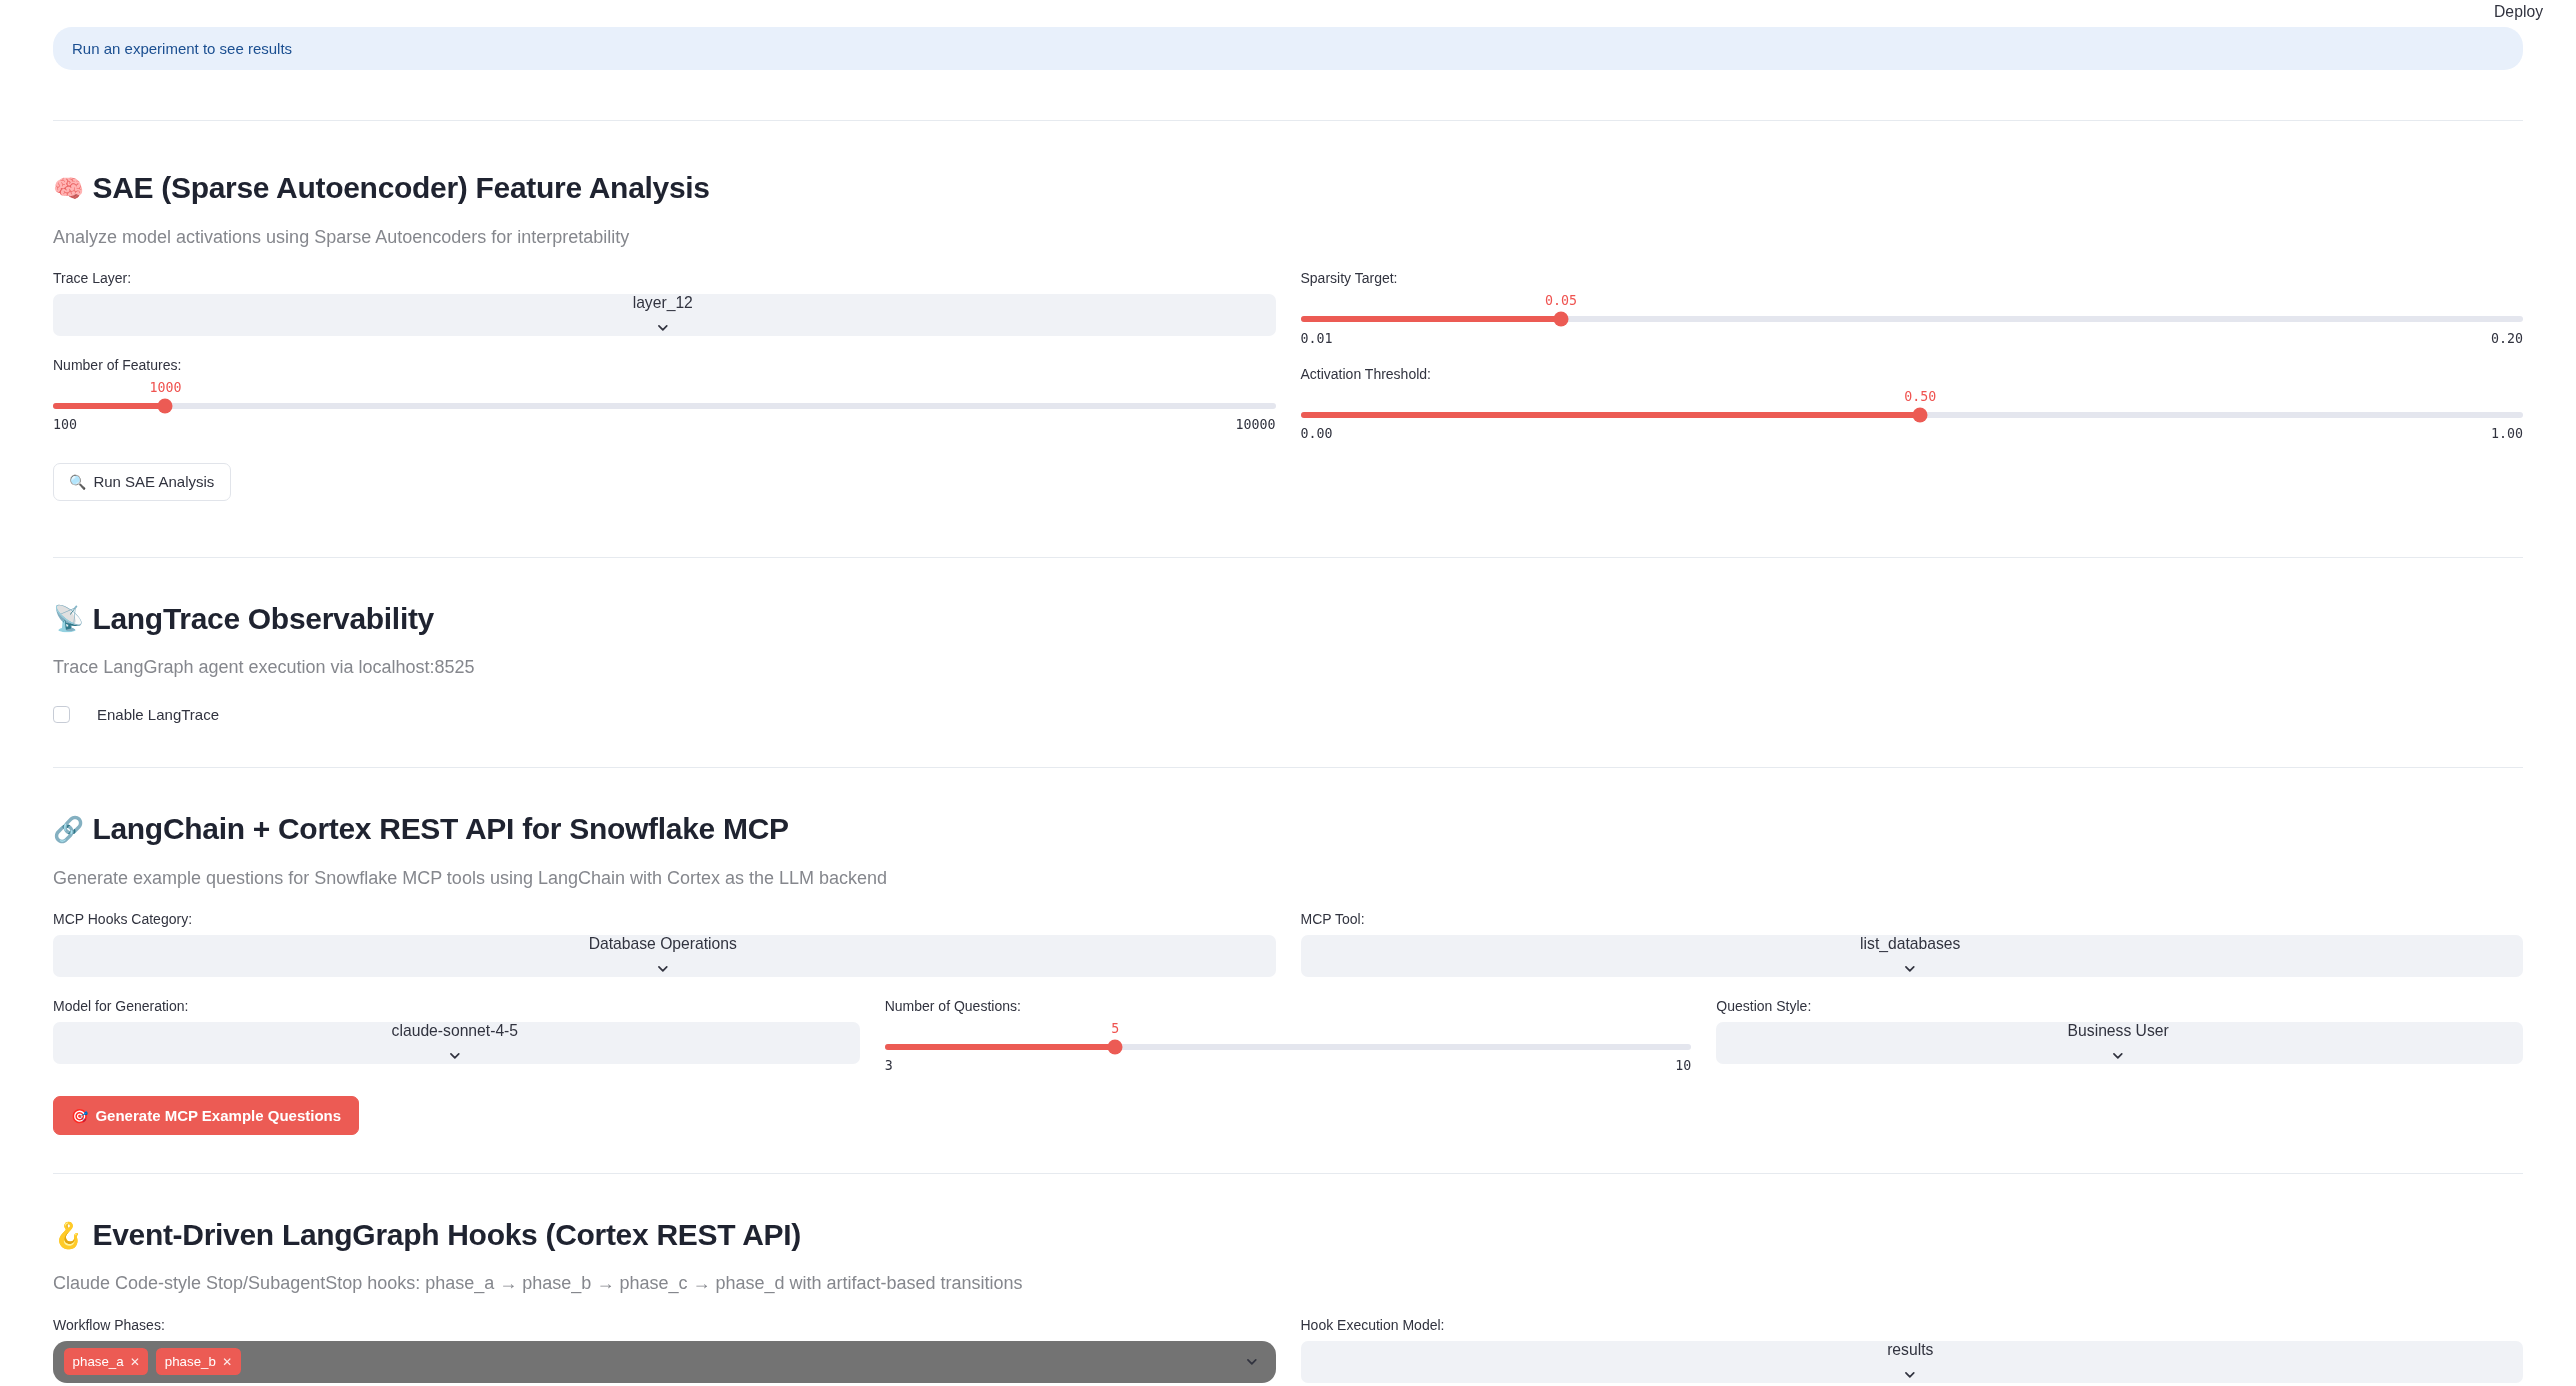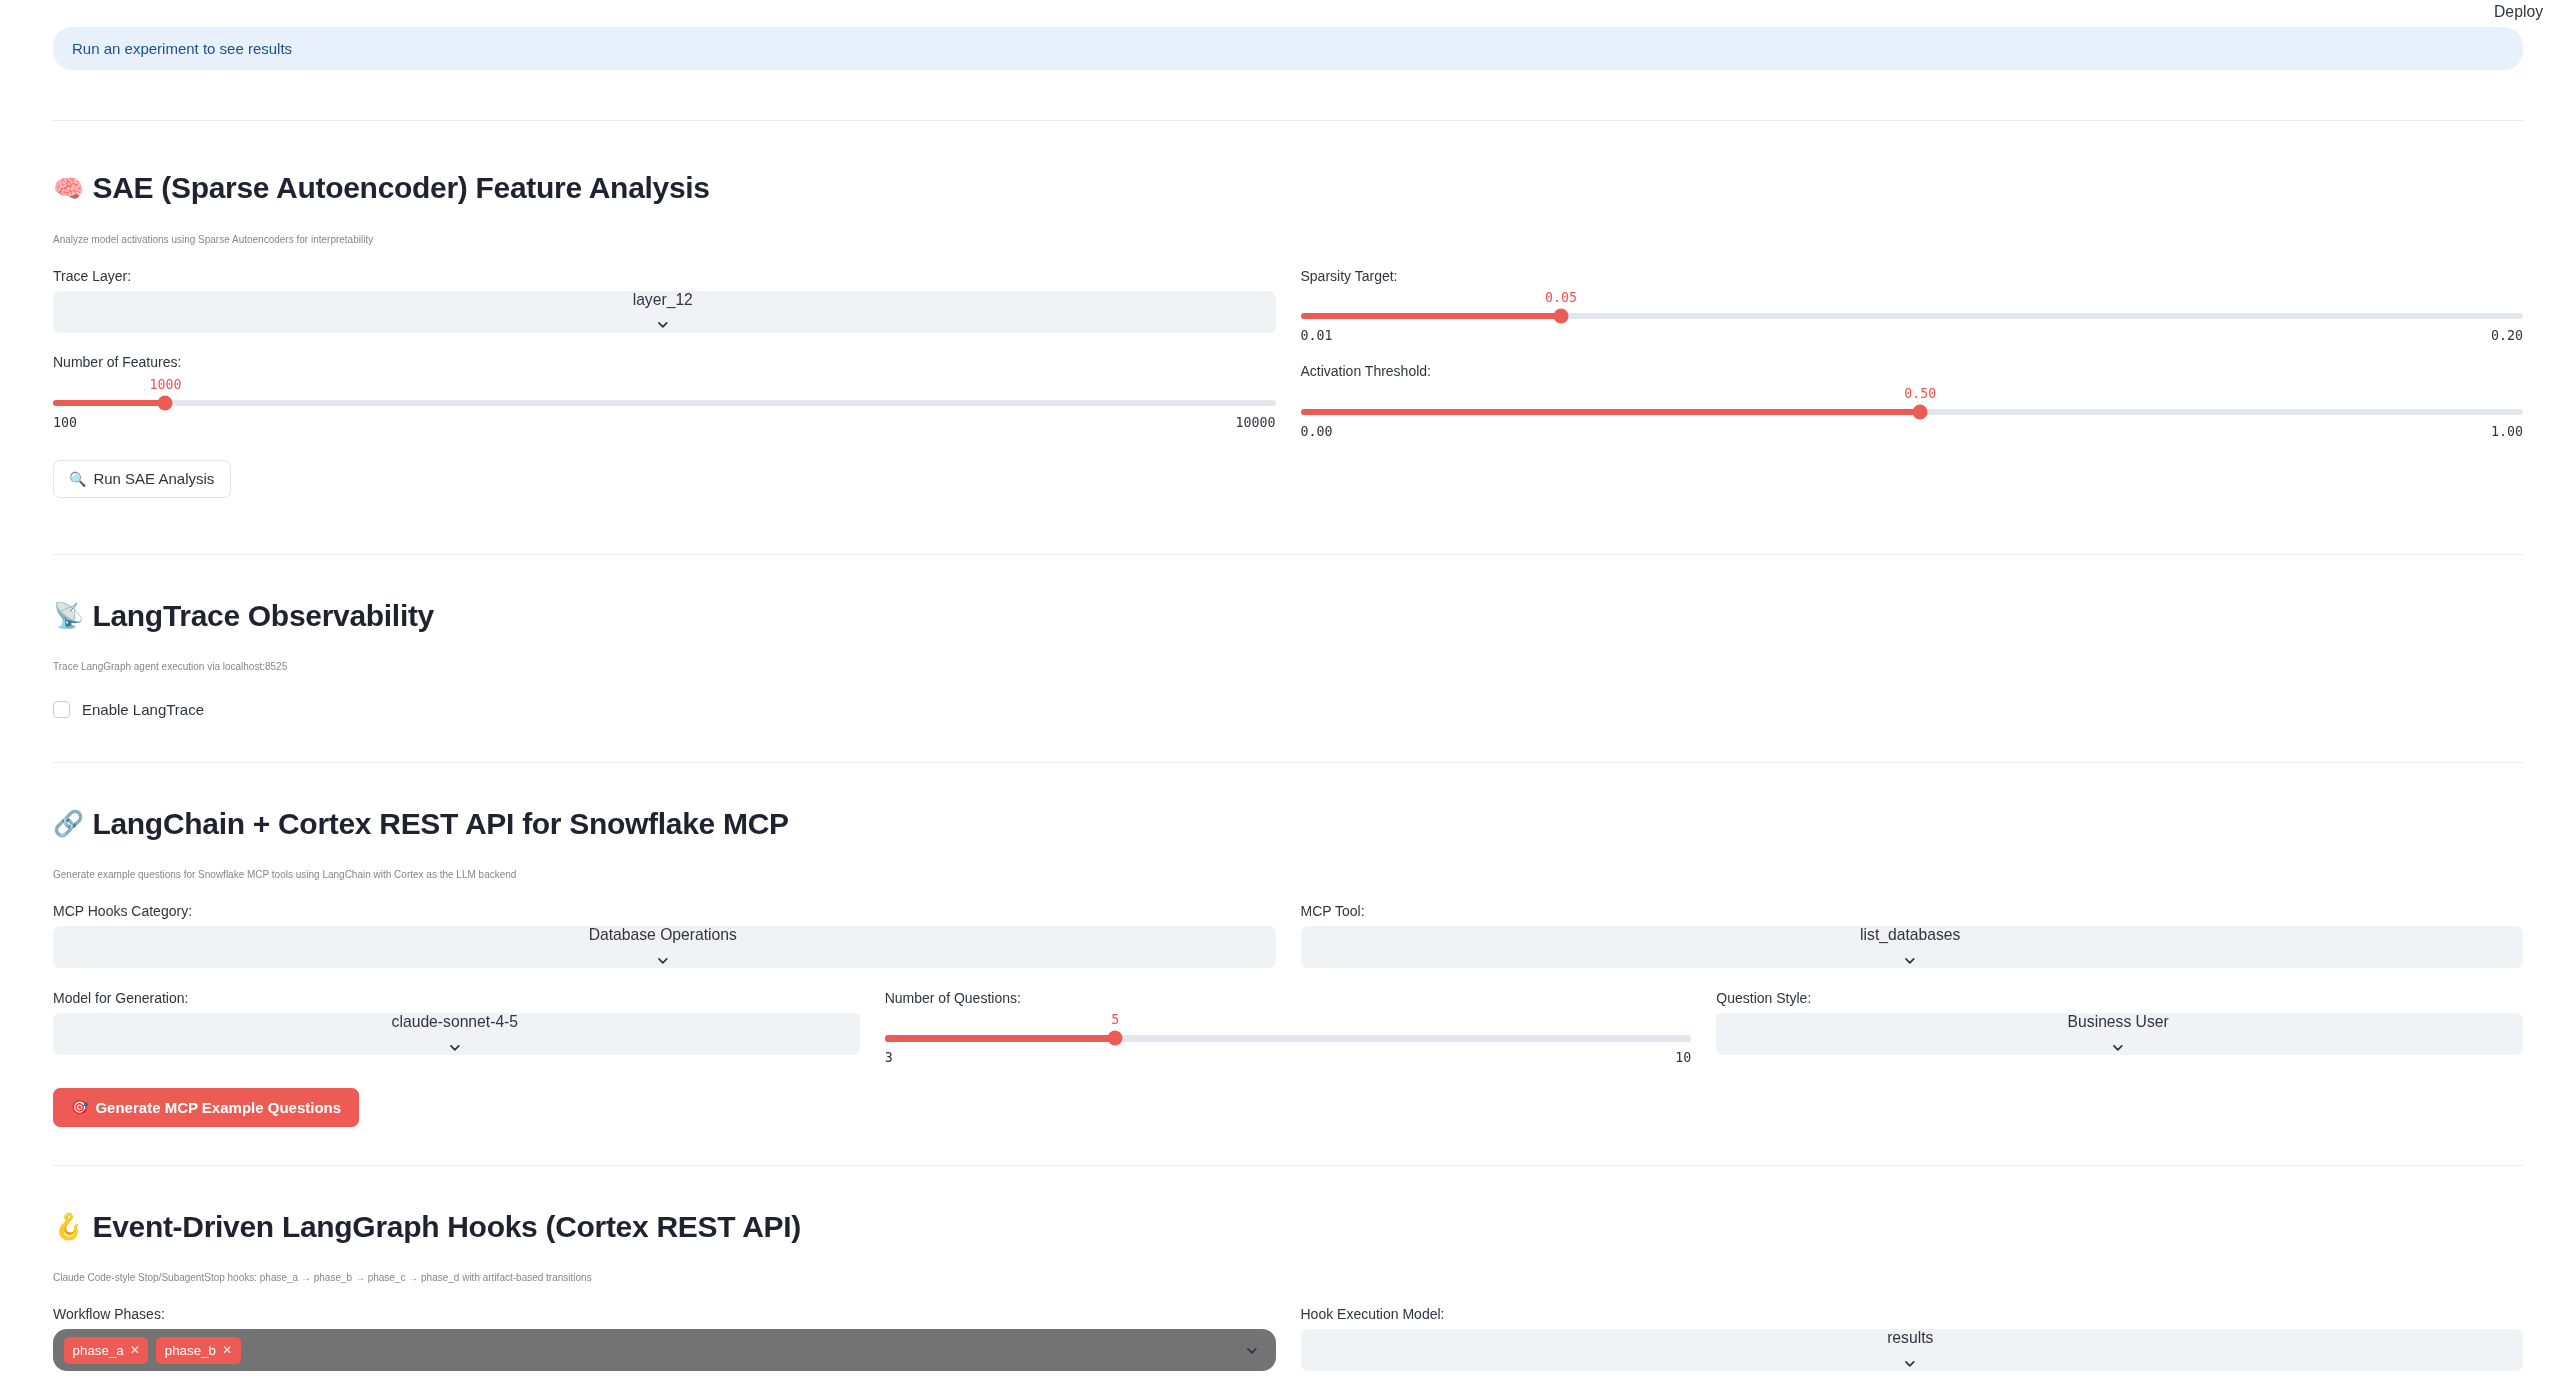--- a/index.html
+++ b/index.html
@@ -63,23 +63,23 @@
     font-weight: 700;
     color: #1f2330;
     letter-spacing: -0.3px;
     display: flex;
     align-items: center;
     gap: 8.6px;
     line-height: 1.15;
   }
   .sec-emoji { font-size: 25px; line-height: 1; }
   .sec-caption {
-    font-size: 10px;
+    font-size: 18px;
     color: #85878d;
-    margin-top: 27px;
+    margin-top: 19px;
     line-height: 1.35;
   }
 
   
   .cols2 { display: flex; gap: 25px; }
   .cols2 > .col { flex: 1 1 0; min-width: 0; }
   .cols3 { display: flex; gap: 25px; }
   .cols3 > .col { flex: 1 1 0; min-width: 0; }
 
   
@@ -191,21 +191,21 @@
     color: #ffffff;
     cursor: pointer;
     font-family: inherit;
   }
   .btn-emoji { font-size: 14px; line-height: 1; }
 
   
   .checkbox-row {
     display: flex;
     align-items: center;
-    gap: 12px;
+    gap: 27px;
     cursor: pointer;
   }
   .checkbox-box {
     width: 17px; height: 17px;
     border: 0.8px solid #c7ccd6;
     border-radius: 3.9px;
     background: #ffffff;
     flex: none;
   }
   .checkbox-label { font-size: 15px; color: #31333f; }

